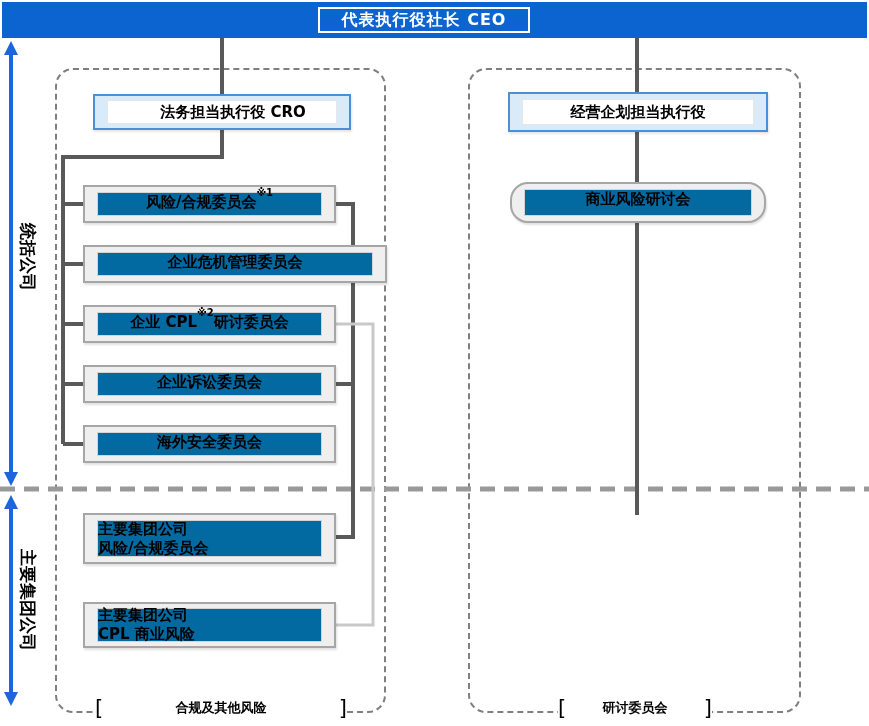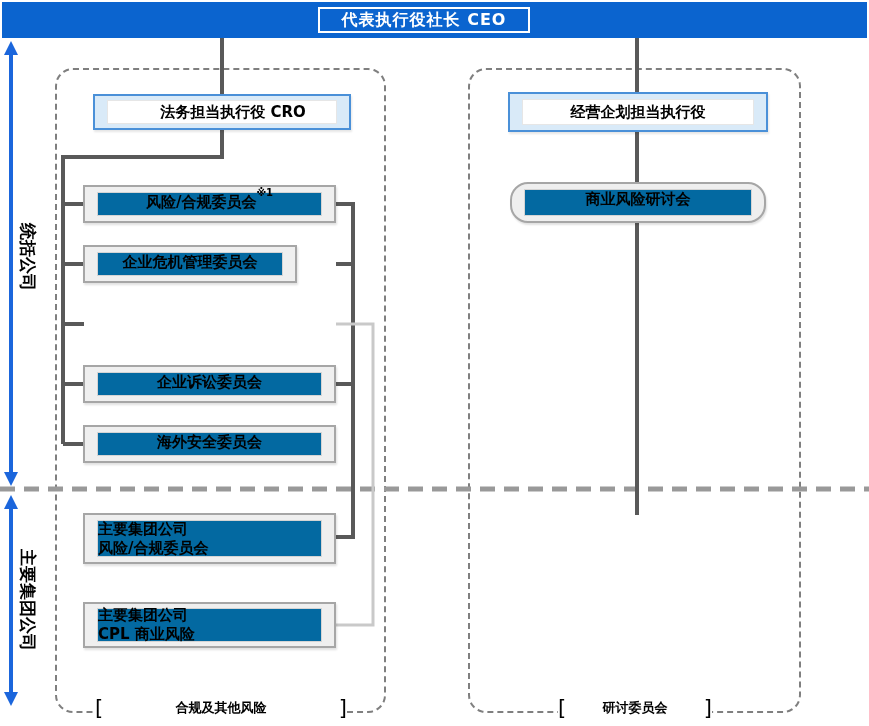--- a/index.html
+++ b/index.html
@@ -90,25 +90,32 @@
     </div>
   </div>
 
   <div class="gbox" style="left:83px;top:185px;width:253px;height:38px;">
     <div class="inner">
         <span>风险/合规委员会</span>
         <sup>※1</sup>
         <span></span>
       </div>
   </div>
-  <div class="gbox" style="left:83px;top:245px;width:214px;height:38px;">
+  <div class="gbox" style="left:83px;top:245px;width:304px;height:38px;">
     <div class="inner">
         <span>企业危机管理委员会</span>
         <sup></sup>
         <span></span>
+      </div>
+  </div>
+  <div class="gbox" style="left:83px;top:305px;width:253px;height:38px;">
+    <div class="inner">
+        <span>企业 CPL</span>
+        <sup>※2</sup>
+        <span> 研讨委员会</span>
       </div>
   </div>
   <div class="gbox" style="left:83px;top:425px;width:253px;height:38px;">
     <div class="inner">
         <span>海外安全委员会</span>
         <sup></sup>
         <span></span>
       </div>
   </div>
   <div class="gbox" style="left:83px;top:365px;width:253px;height:38px;">

